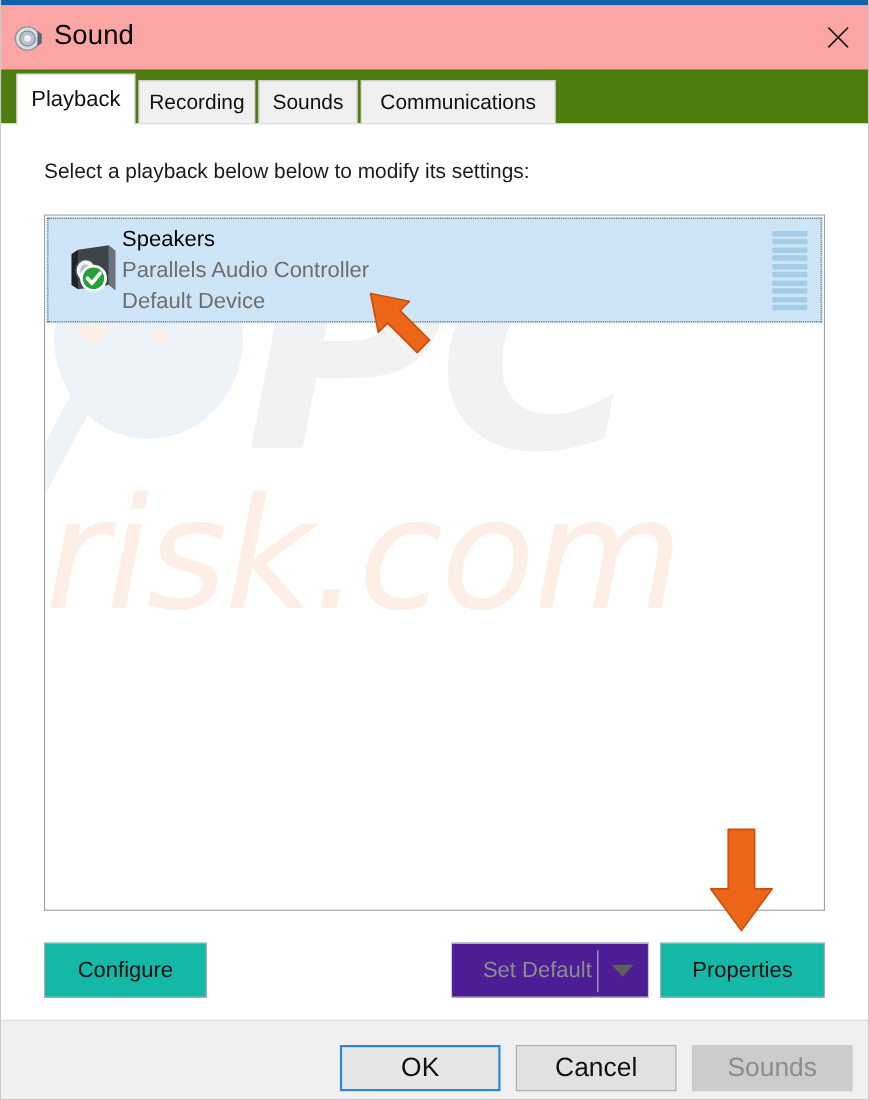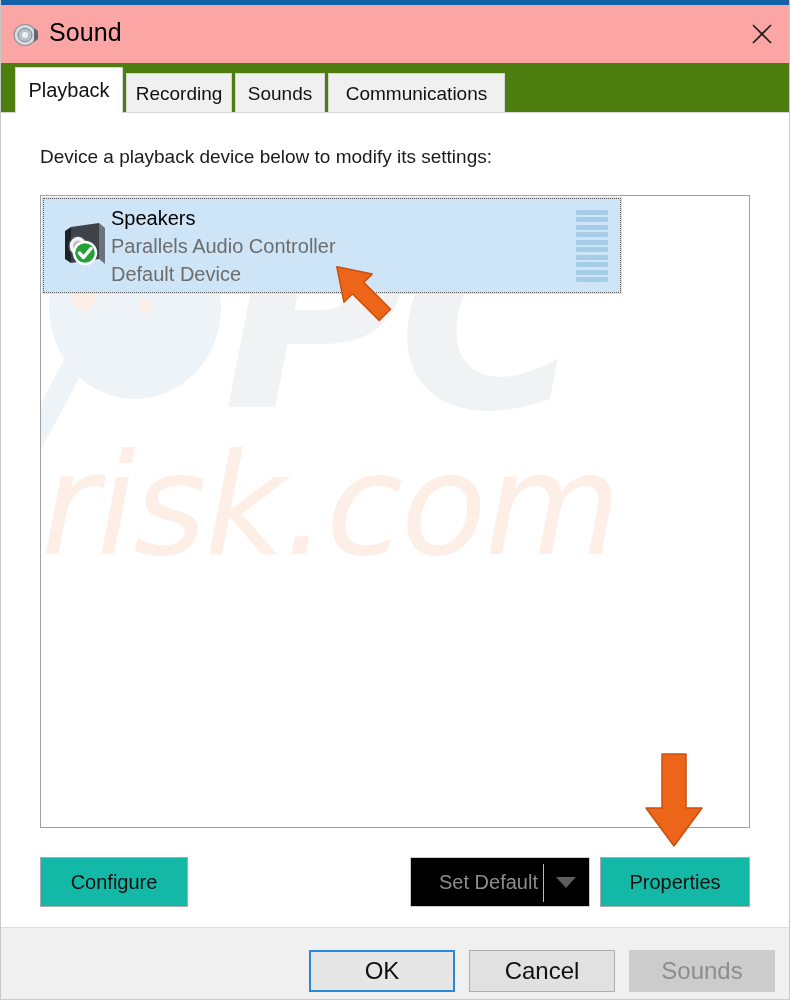--- a/index.html
+++ b/index.html
@@ -163,21 +163,21 @@
     font-weight: 400;
     font-style: italic;
     letter-spacing: -2px;
     color: #fdeee6;
     line-height: 140px;
   }
 
   
   .device-row {
     position: absolute; left: 1px; top: 1px;
-    width: 580px; height: 97px;
+    width: 706px; height: 97px;
     background: #cde5f7;
     box-sizing: border-box;
     outline: 1px dotted #5a5a5a;
     outline-offset: -2px;
   }
   .device-icon {
     position: absolute; left: 17px; top: 22px;
     width: 54px; height: 58px;
   }
   .device-name {
@@ -211,21 +211,21 @@
     position: absolute;
     box-sizing: border-box;
     background: #14b8a6;
     border: 1px solid #adadad;
     font-size: 20px;
     color: #101010;
     display: flex; align-items: center; justify-content: center;
     cursor: default;
   }
   .btn.disabled {
-    background: #000000;
+    background: #4c1d95;
     border: 1px solid #cccccc;
     color: #8d8d8d;
   }
   #configure-button { left: 39px; top: 857px; width: 148px; height: 50px; }
   #setdefault-button {
     left: 409px; top: 857px; width: 180px; height: 50px;
     justify-content: flex-start; padding-left: 28px;
   }
   .split-divider {
     position: absolute; right: 45px; top: 6px;
@@ -310,21 +310,21 @@
     <div class="tab" style="left:234px; width:90px;">
       <span>Sounds</span>
     </div>
     <div class="tab" style="left:327px; width:177px;">
       <span>Communications</span>
     </div>
   </div>
 
   <div class="page">
 
-    <div class="instruction">Device a playback device below to modify its settings:</div>
+    <div class="instruction">Select a playback below below to modify its settings:</div>
 
     <div class="listbox">
 
       <div class="watermark">
         <div class="wm-lens"></div>
         <div class="wm-lens-d1"></div>
         <div class="wm-lens-d2"></div>
         <div class="wm-lens-d3"></div>
         <div class="wm-lens-d4"></div>
         <div class="wm-handle"></div>

